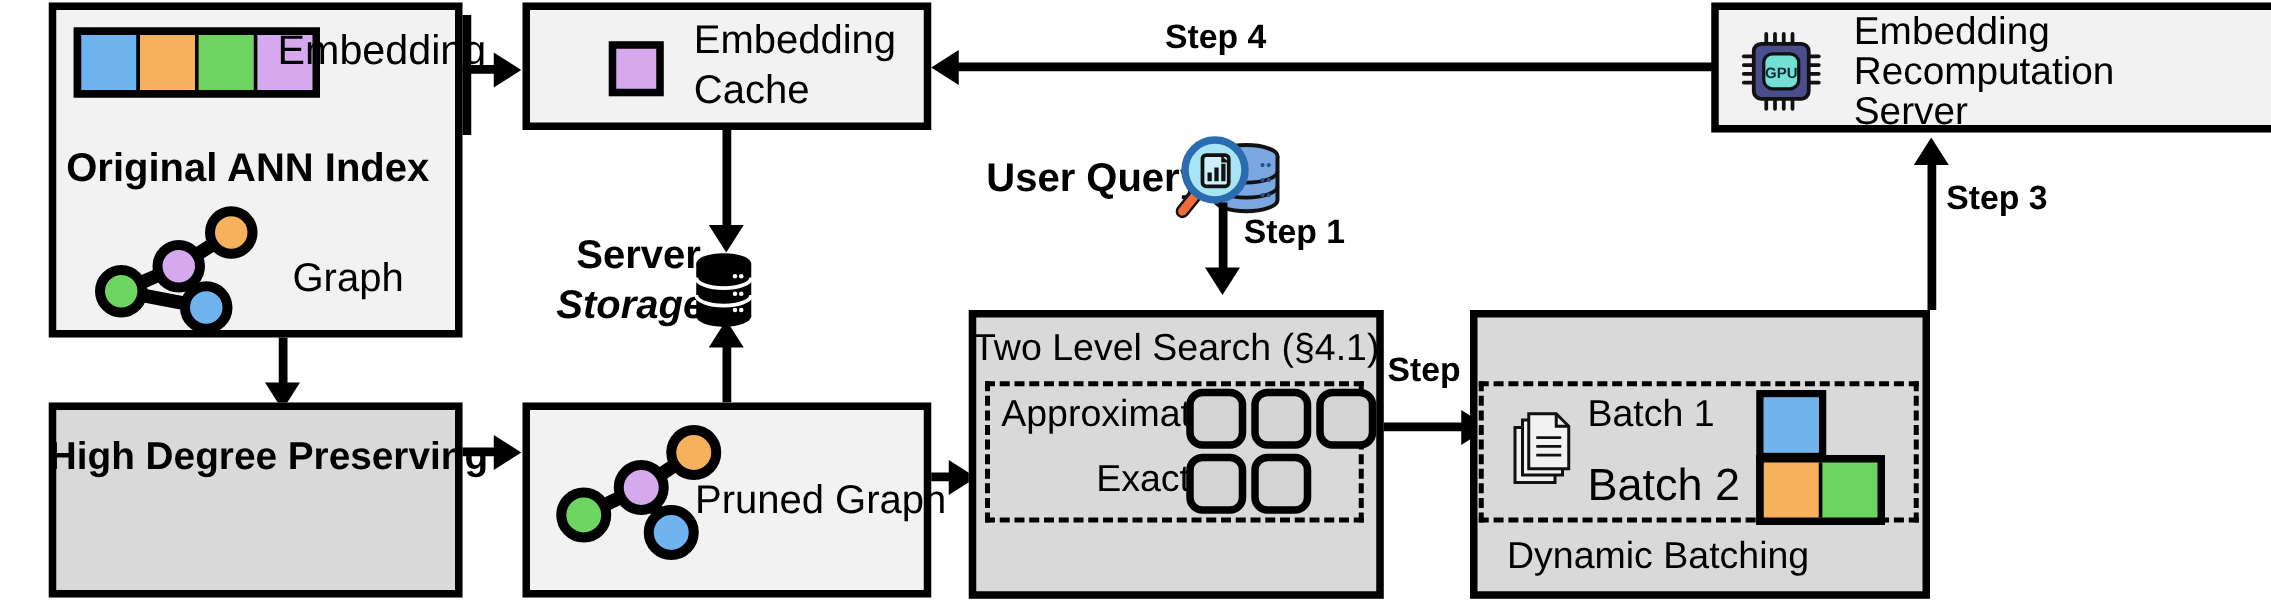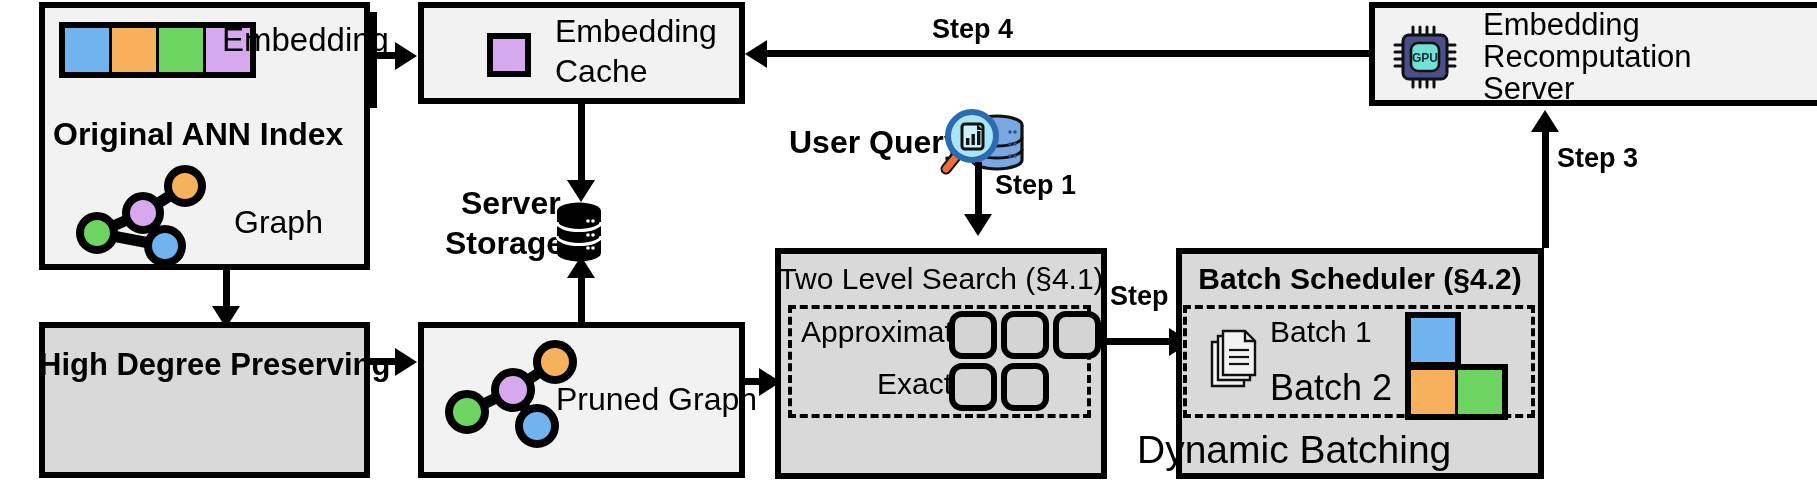--- a/index.html
+++ b/index.html
@@ -95,21 +95,21 @@
 
   <div class="box" style="left:381px;top:2px;width:327px;height:102px;"></div>
   <div class="sq" style="left:450px;top:33px;width:44px;height:44px;background:#d6a9ef;"></div>
   <div class="lbl" style="left:518px;top:14px;font-size:32px;">Embedding</div>
   <div class="lbl" style="left:518px;top:54px;font-size:32px;text-align:right;">Cache</div>
 
   <div class="ln vline" style="left:541px;top:104px;height:82px;"></div>
   <div class="ah ah-d" style="left:530px;top:180px;"></div>
 
   <div class="lbl" style="left:424px;top:186px;font-size:32px;font-weight:bold;">Server</div>
-  <div class="lbl" style="left:408px;top:226px;font-size:32px;font-weight:bold;">Storage</div>
+  <div class="lbl" style="left:408px;top:226px;font-size:32px;font-weight:bold;font-style:italic;">Storage</div>
 
   <div class="icon" style="left:518px;top:202px;">
     <svg width="48" height="60" viewBox="0 0 48 60">
       <ellipse cx="24" cy="9" rx="22" ry="8.5" fill="#000"></ellipse>
       <rect x="2" y="9" width="44" height="42" fill="#000"></rect>
       <ellipse cx="24" cy="51" rx="22" ry="8.5" fill="#000"></ellipse>
       <path d="M2 20 A22 8.5 0 0 0 46 20" fill="none" stroke="#fff" stroke-width="3"></path>
       <path d="M2 34 A22 8.5 0 0 0 46 34" fill="none" stroke="#fff" stroke-width="3"></path>
       <circle cx="33" cy="19" r="1.8" fill="#fff"></circle>
         <circle cx="38" cy="19" r="1.8" fill="#fff"></circle>
@@ -193,21 +193,20 @@
     <div class="slot"></div>
     <div class="slot"></div>
   </div>
 
 
   <div class="ln hline" style="left:1070px;top:338px;width:72px;"></div>
   <div class="ah ah-r" style="left:1132px;top:328px;"></div>
   <div class="lbl bold" style="left:1073px;top:281px;font-size:27px;">Step 2</div>
 
   <div class="box shaded" style="left:1139px;top:248px;width:368px;height:231px;"></div>
-  <div class="lbl ctr bold" style="left:1139px;top:262px;width:368px;font-size:30px;">Batch Scheduler (§4.2)</div>
 
   <div class="dashed" style="left:1146px;top:305px;width:352px;height:113px;"></div>
 
   <div class="icon" style="left:1172px;top:328px;">
     <svg width="48" height="62" viewBox="0 0 48 62">
       <path d="M3 14 h22 l10 10 v34 h-32 z" fill="#f2f2f2" stroke="#111" stroke-width="2.4"></path>
       <path d="M9 8 h22 l10 10 v34 h-32 z" fill="#f2f2f2" stroke="#111" stroke-width="2.4"></path>
       <path d="M14 3 h22 l10 10 v34 h-32 z" fill="#f2f2f2" stroke="#111" stroke-width="2.4"></path>
       <path d="M36 3 v10 h10" fill="none" stroke="#111" stroke-width="2.4"></path>
       <line x1="20" y1="22" x2="40" y2="22" stroke="#111" stroke-width="2.2"></line>
@@ -220,21 +219,21 @@
   <div class="vec" style="left:1368px;top:312px;">
     <div class="cell" style="background:#6fb3ef;"></div>
   </div>
 
   <div class="lbl" style="left:1233px;top:368px;font-size:36px;">Batch 2</div>
   <div class="vec" style="left:1368px;top:364px;">
     <div class="cell" style="background:#f7b05b;"></div>
     <div class="cell" style="background:#6dd361;"></div>
   </div>
 
-  <div class="lbl ctr" style="left:1100px;top:428px;width:301px;font-size:39px;">Dynamic Batching</div>
+  <div class="lbl ctr" style="left:1139px;top:428px;width:301px;font-size:30px;">Dynamic Batching</div>
 
   <div class="ln vline" style="left:1505px;top:130px;height:118px;"></div>
   <div class="ah ah-u" style="left:1494px;top:110px;"></div>
   <div class="lbl bold" style="left:1520px;top:143px;font-size:27px;">Step 3</div>
 
   <div class="box" style="left:1332px;top:2px;width:483px;height:104px;"></div>
 
   <div class="icon" style="left:1356px;top:25px;">
     <svg width="64" height="64" viewBox="0 0 64 64">
       <g stroke="#111" stroke-width="3" stroke-linecap="round">

